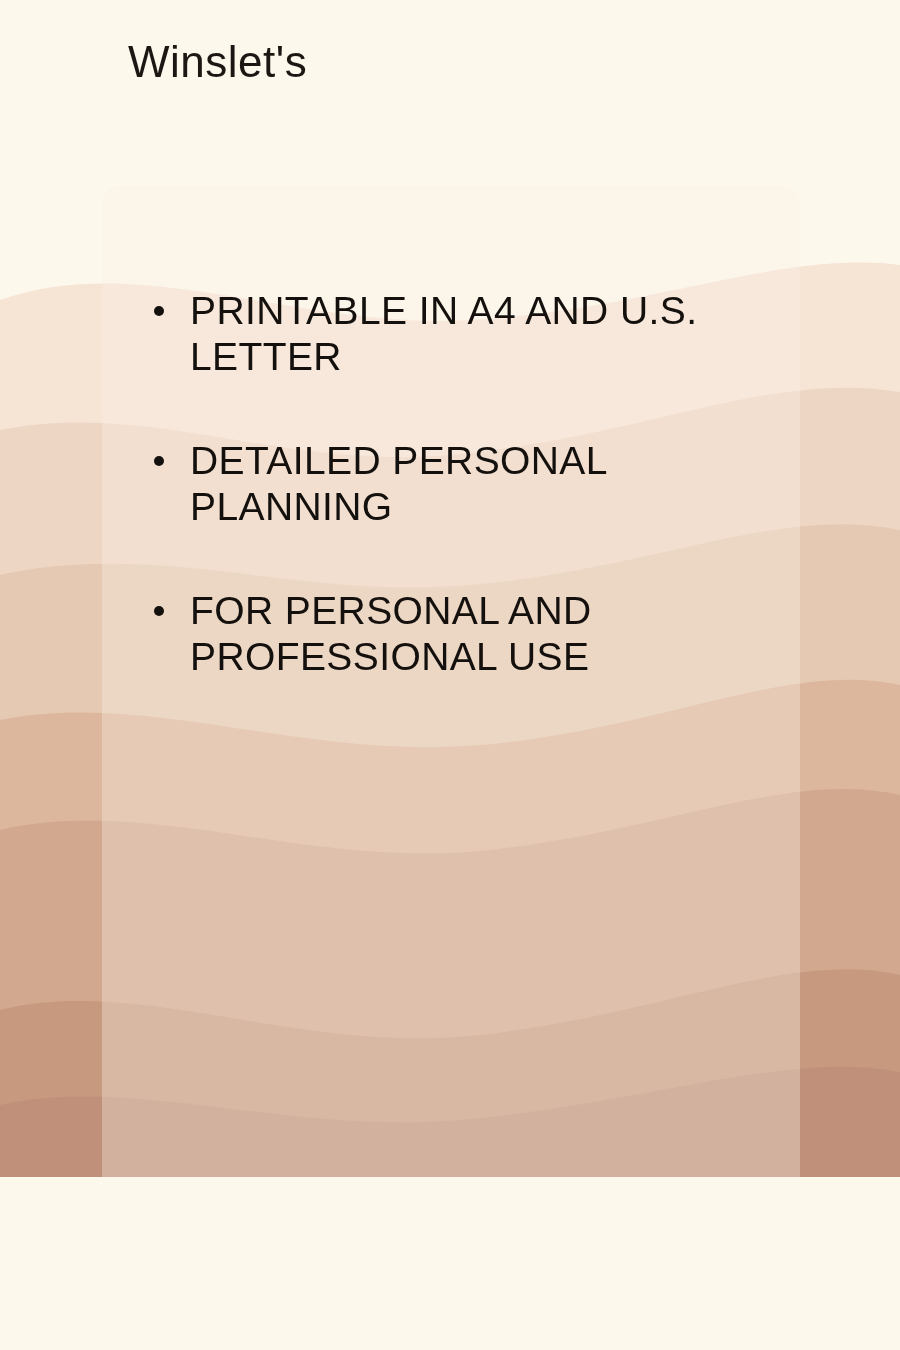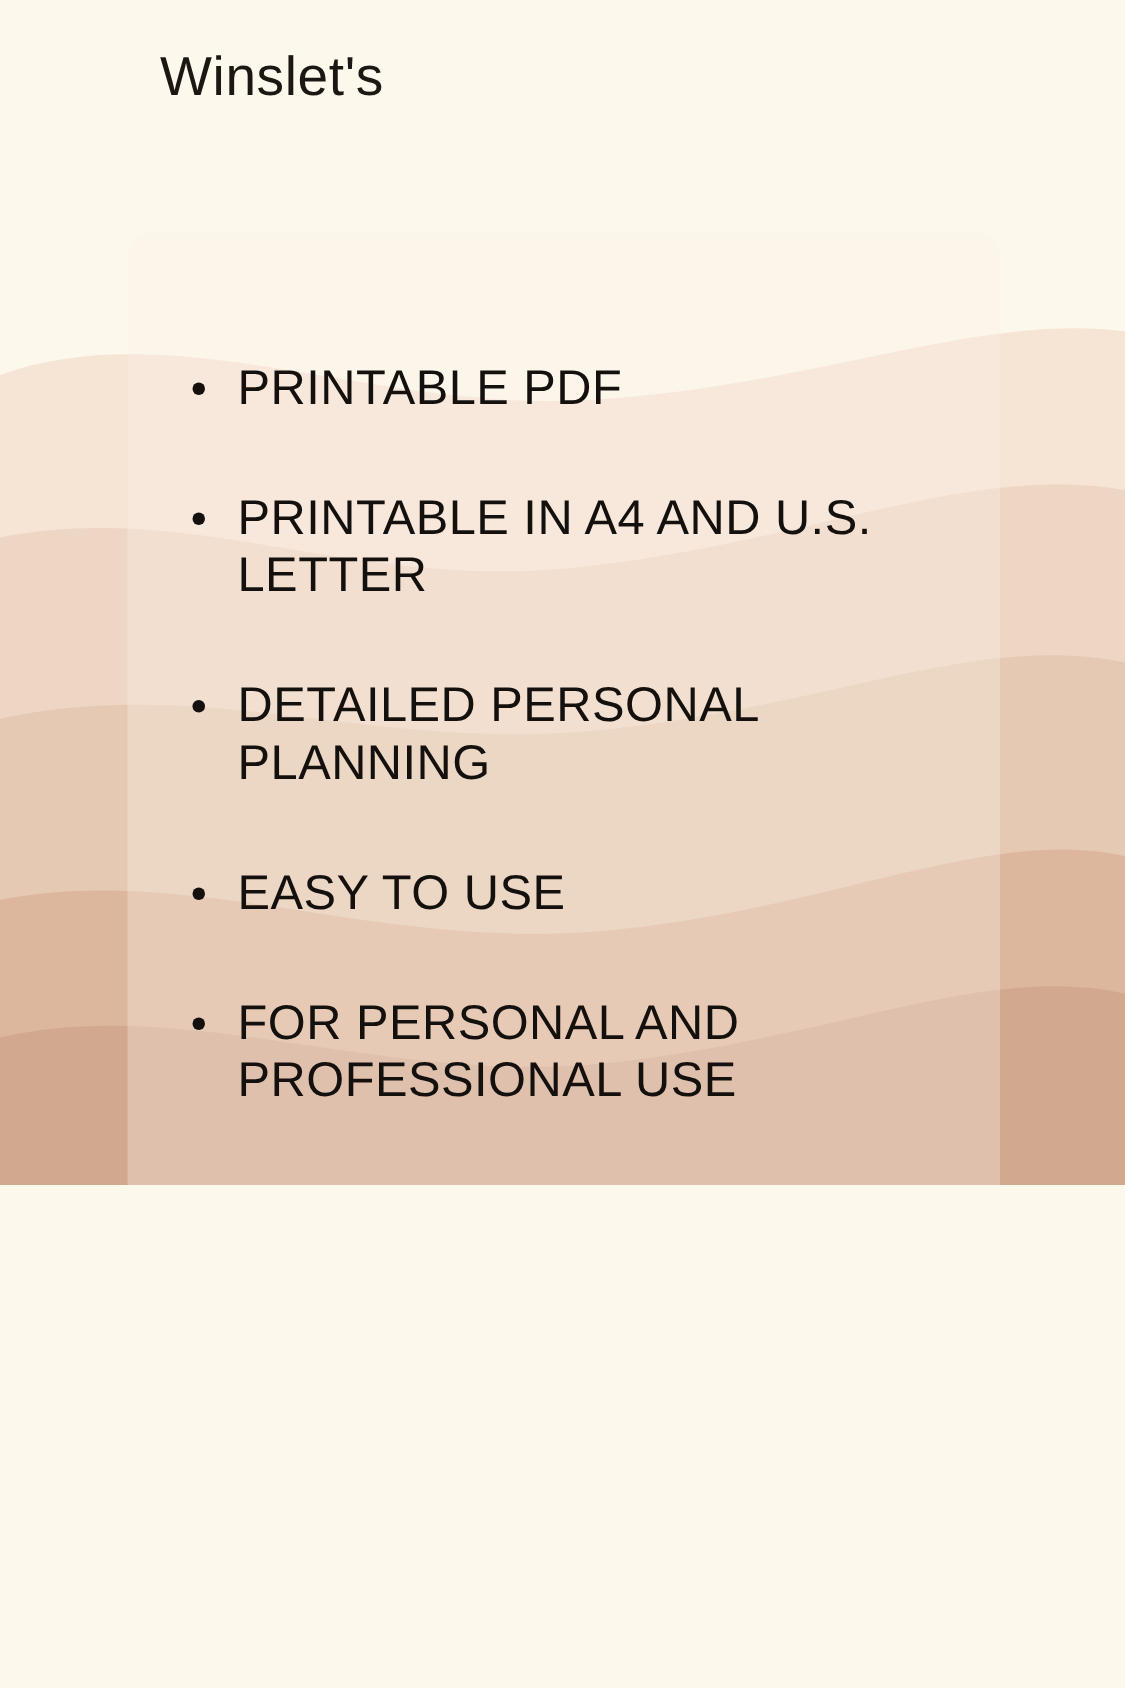--- a/index.html
+++ b/index.html
@@ -10,21 +10,21 @@
     width: 900px;
     height: 1350px;
     overflow: hidden;
     font-family: "Liberation Sans", sans-serif;
     background: #fdf8ec;
     position: relative;
   }
   #poster {
     position: relative;
     width: 900px;
-    height: 948px;
+    height: 1177px;
     overflow: hidden;
     background: #d946ef;
   }
   #waves {
     position: absolute;
     left: 0;
     top: 0;
     width: 900px;
     height: 1350px;
   }
@@ -98,33 +98,25 @@
     <path d="M0,1280 C160,1265 330,1330 520,1318 C700,1306 800,1262 900,1278 L900,1350 L0,1350 Z" fill="#e0bca4"></path>
   </svg>
 
   <div class="brand">Winslet's</div>
 
   <div class="card"></div>
 
   <ul class="list">
     <li class="list-item">
       <span class="bullet"></span>
-      <span>PRINTABLE PDF</span>
-    </li>
-    <li class="list-item">
-      <span class="bullet"></span>
       <span>PRINTABLE IN A4 AND U.S. LETTER</span>
     </li>
     <li class="list-item">
       <span class="bullet"></span>
       <span>DETAILED PERSONAL PLANNING</span>
-    </li>
-    <li class="list-item">
-      <span class="bullet"></span>
-      <span>EASY TO USE</span>
     </li>
     <li class="list-item">
       <span class="bullet"></span>
       <span>FOR PERSONAL AND PROFESSIONAL USE</span>
     </li>
   </ul>
 
 </div>
 
 </body></html>

